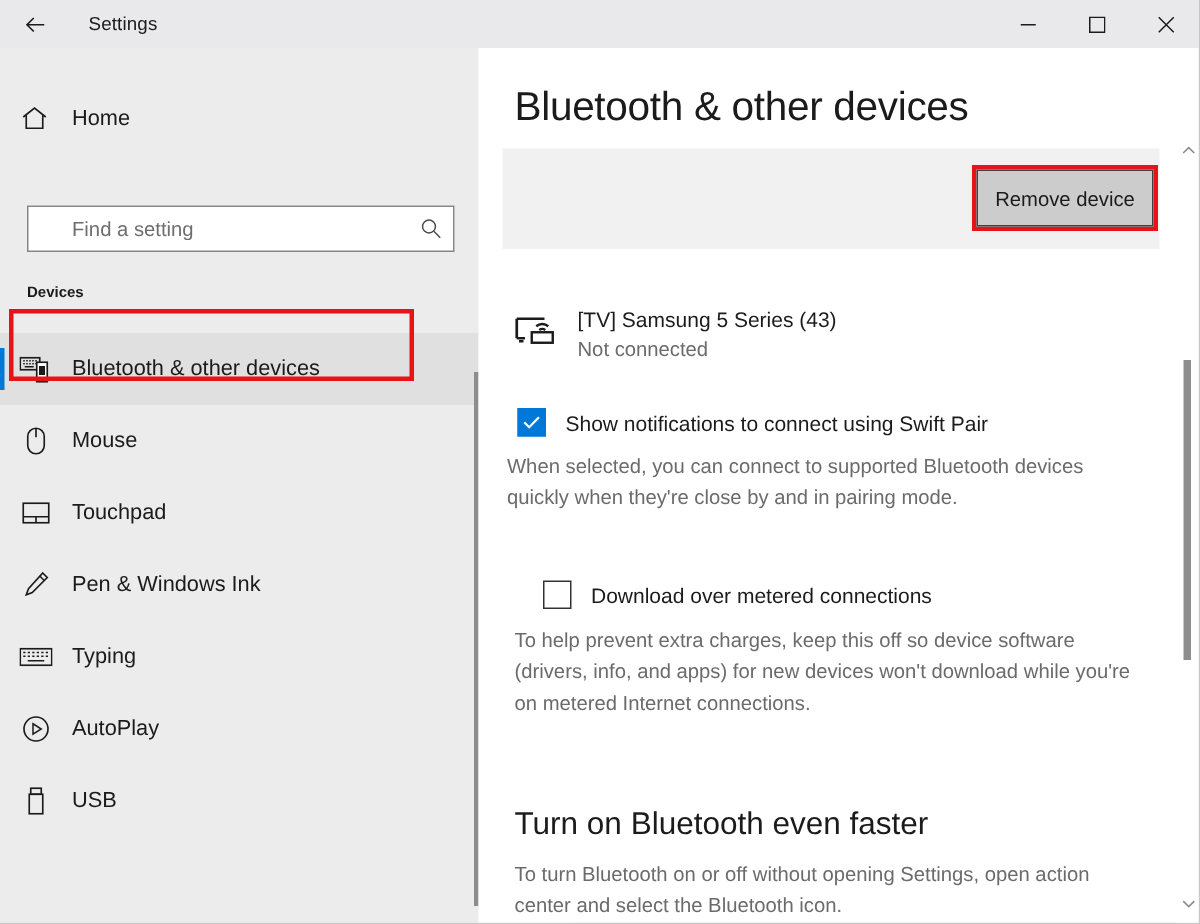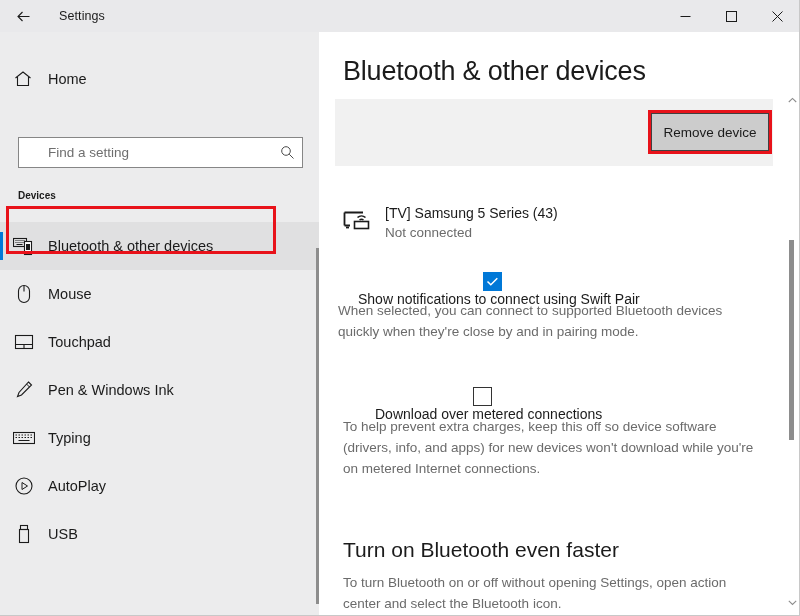--- a/index.html
+++ b/index.html
@@ -224,21 +224,20 @@
   #device-status {
     font-size: 13.5px;
     color: #6b6b6b;
     line-height: 20px;
   }
 
   .check-row {
     position: absolute;
     display: flex;
     align-items: center;
-    flex-direction: column;
   }
   .cb {
     width: 19px; height: 19px;
     flex-shrink: 0;
     display: flex; align-items: center; justify-content: center;
   }
   .cb.checked { background: #0078d7; border: 1px solid #0078d7; }
   .cb.unchecked { background: #ffffff; border: 1px solid #333333; }
   .cb svg { display: block; }
   .check-row .cb-label {

